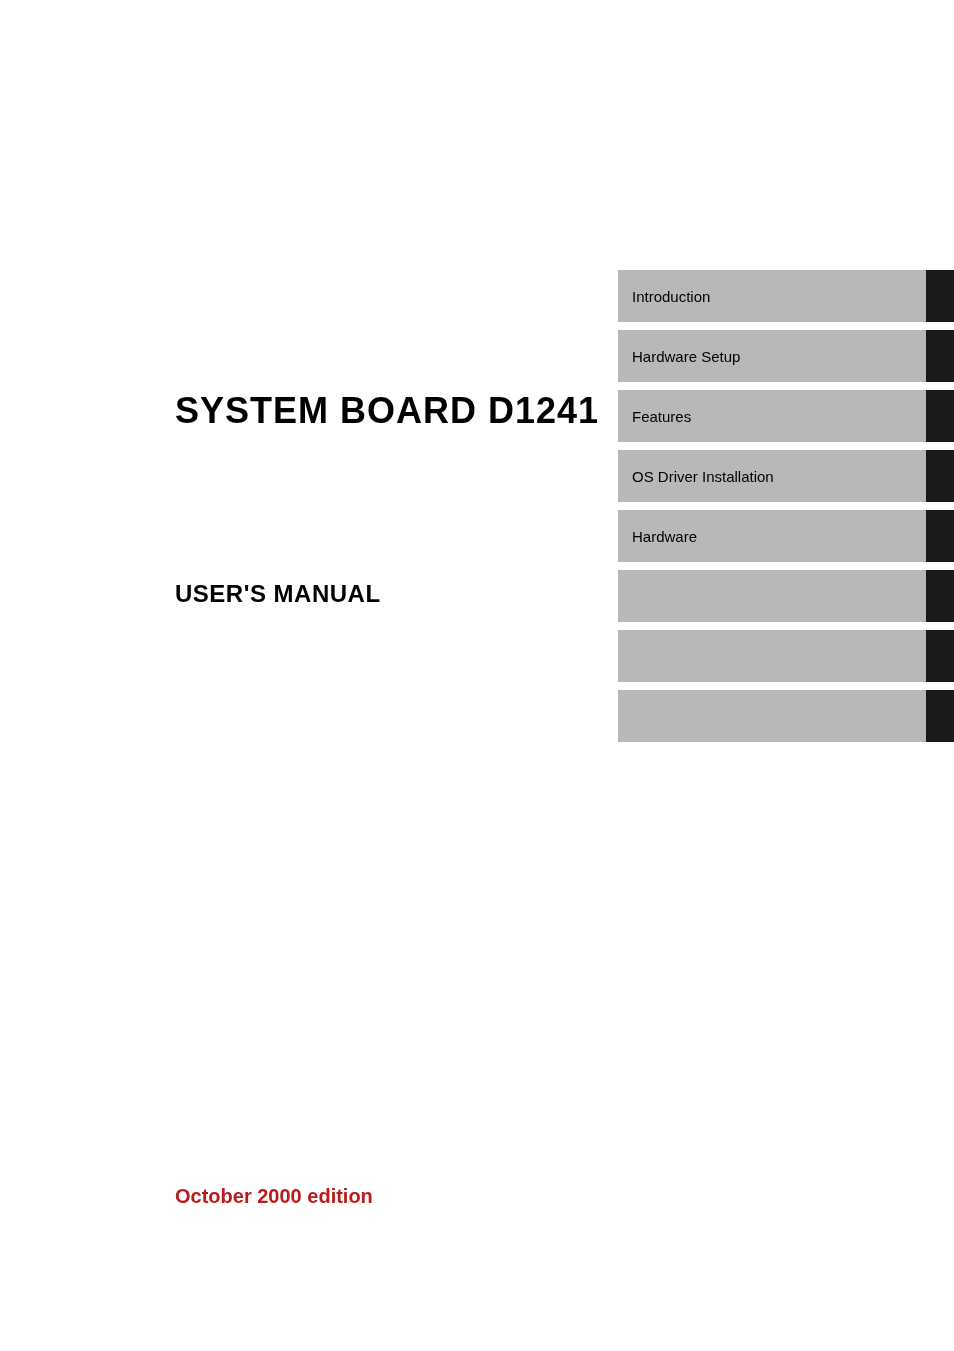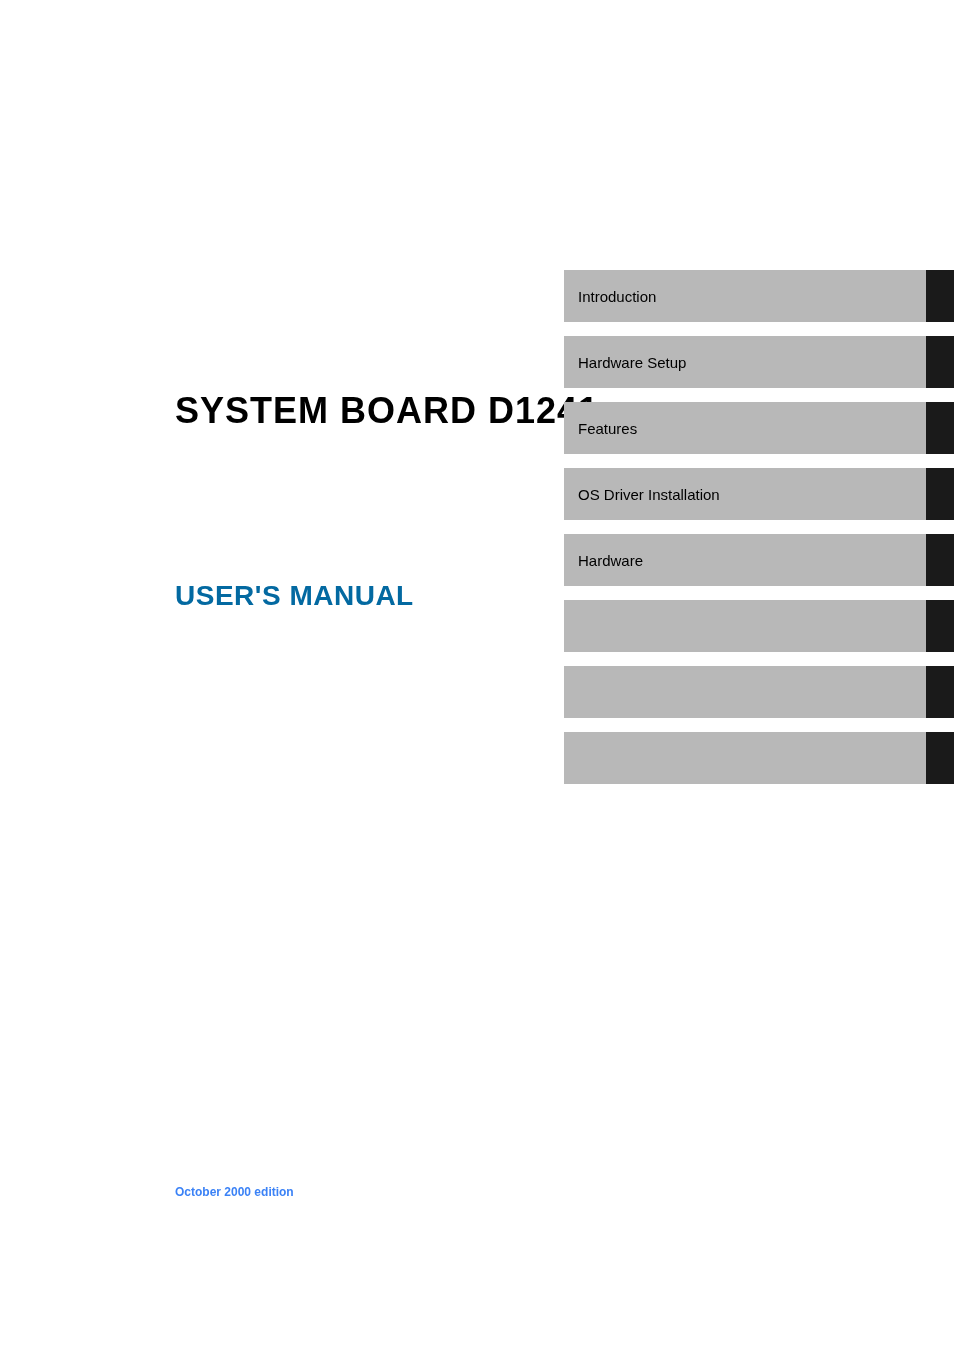--- a/index.html
+++ b/index.html
@@ -32,45 +32,45 @@
       font-weight: 900;
       color: #000000;
       font-family: Arial, Helvetica, sans-serif;
       letter-spacing: 1px;
     }
 
     .sub-title {
       position: absolute;
       left: 175px;
       top: 580px;
-      font-size: 28px;
+      font-size: 24px;
       font-weight: 900;
-      color: #0369a1;
+      color: #000000;
       font-family: Arial, Helvetica, sans-serif;
       letter-spacing: 0.5px;
     }
 
     .edition-text {
       position: absolute;
       left: 175px;
       top: 1185px;
-      font-size: 12px;
+      font-size: 20px;
       font-weight: bold;
-      color: #3b82f6;
+      color: #b91c1c;
       font-family: Arial, Helvetica, sans-serif;
     }
 
     .tabs-container {
       position: absolute;
       right: 0;
       top: 270px;
-      width: 390px;
+      width: 336px;
       display: flex;
       flex-direction: column;
-      gap: 14px;
+      gap: 8px;
     }
 
     .tab-item {
       display: flex;
       align-items: stretch;
       height: 52px;
     }
 
     .tab-label {
       background: #b8b8b8;

